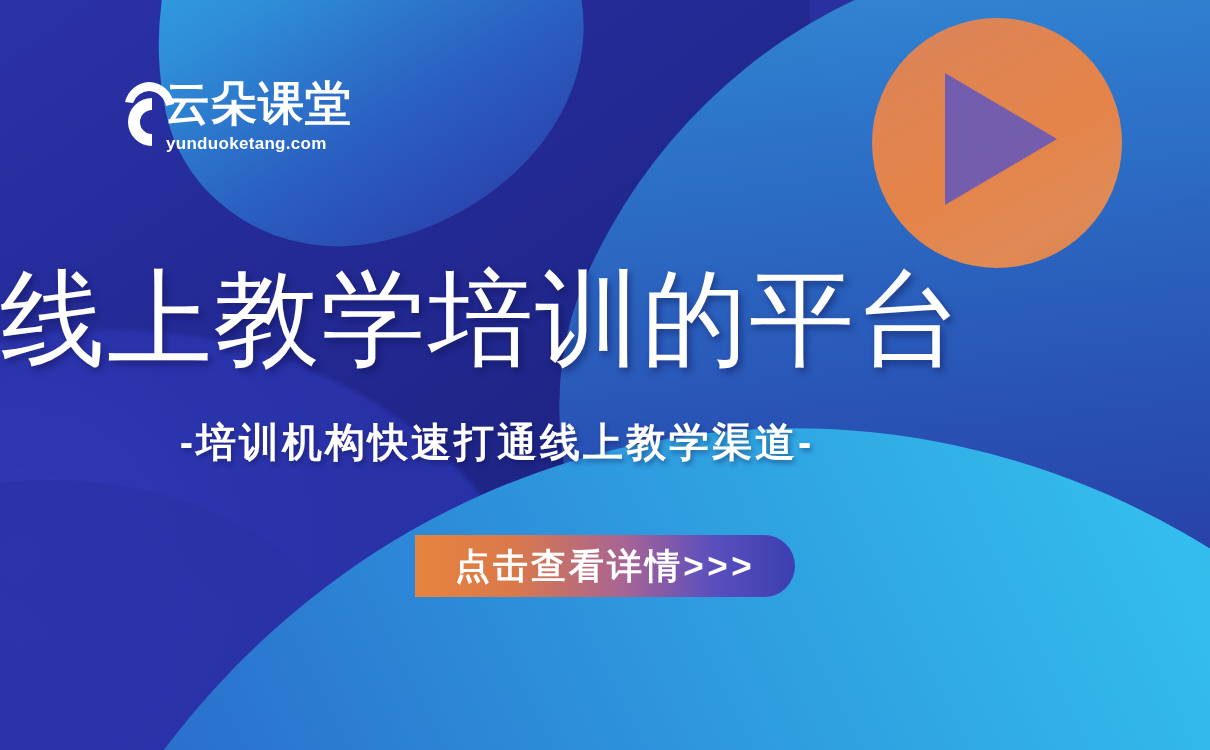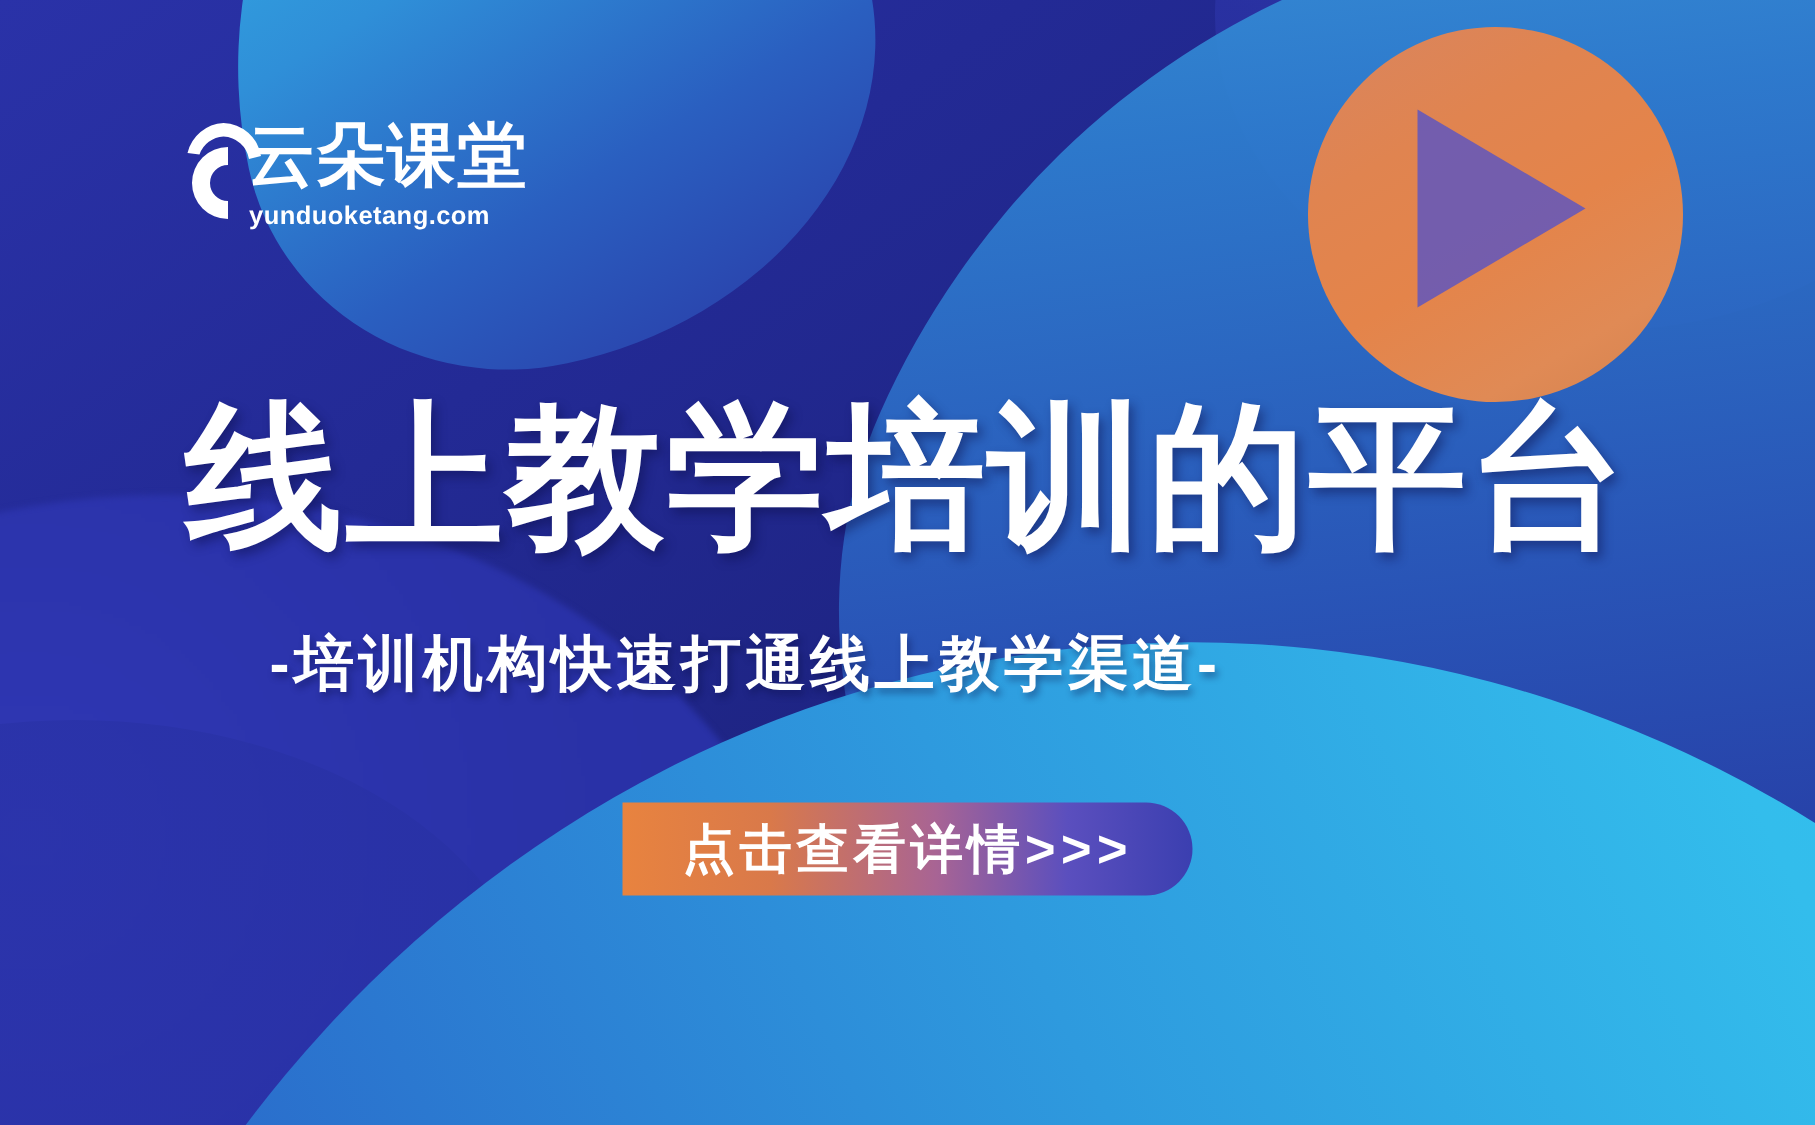--- a/index.html
+++ b/index.html
@@ -137,23 +137,23 @@
     color:#ffffff;
     letter-spacing:.3px;
     white-space:nowrap;
   }
 
   
   .headline{
     position:absolute;
     left:0; top:262px;
     width:1210px;
-    text-align:center;
+    text-align:left;
     font-size:105px;
-    font-weight:bold;
+    font-weight:normal;
     color:#ffffff;
     letter-spacing:2px;
     line-height:1.08;
     white-space:nowrap;
     text-shadow:3px 4px 7px rgba(10,14,70,.45);
   }
 
   
   .subtitle{
     position:absolute;

